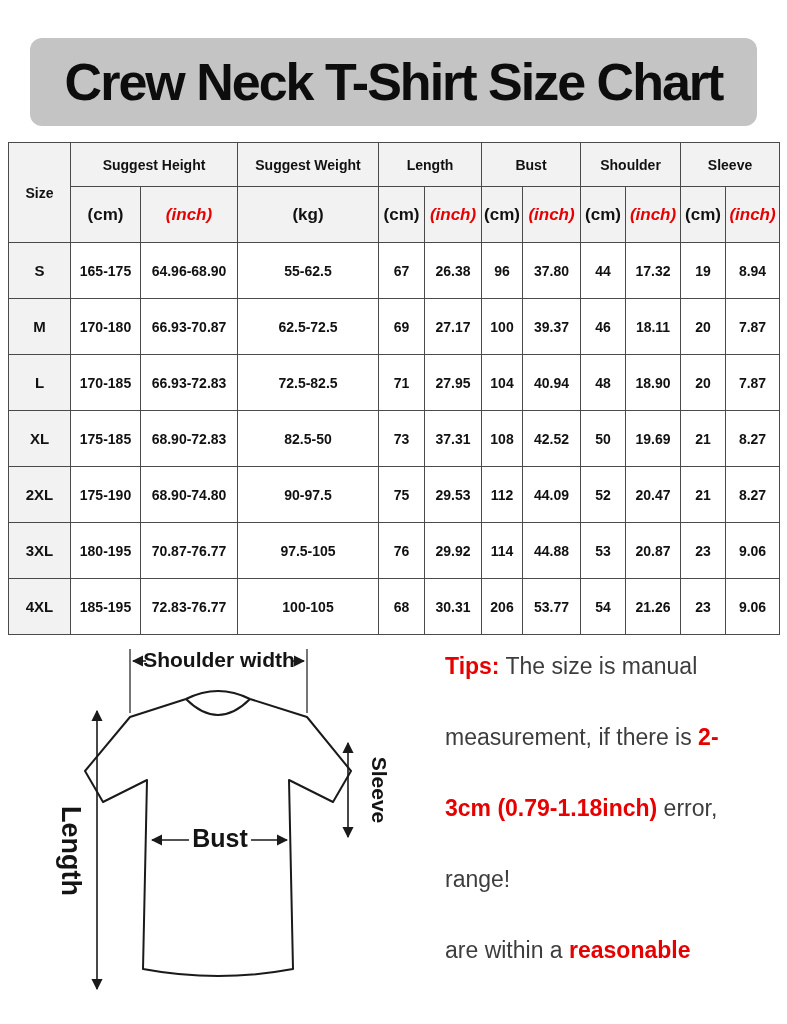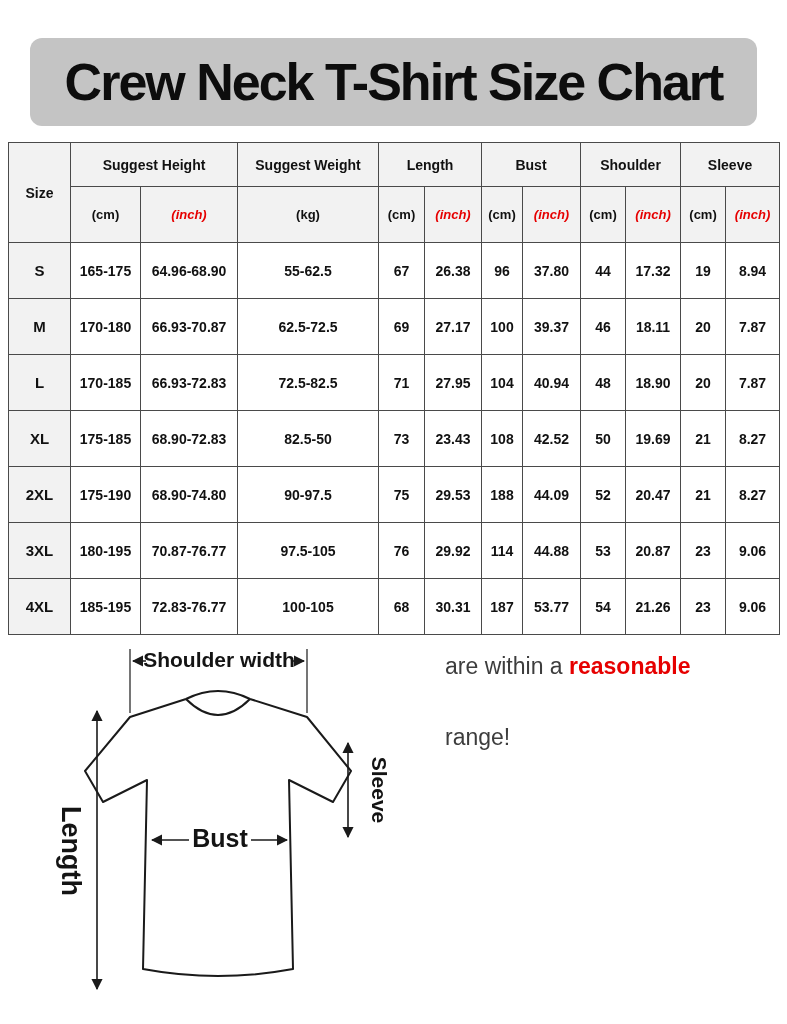--- a/index.html
+++ b/index.html
@@ -27,21 +27,21 @@
   }
   .size-table th, .size-table td {
     border: 1px solid #4a4a4a; text-align: center; vertical-align: middle;
     padding: 0 2px; overflow: hidden;
   }
   .size-table thead th {
     background: var(--hbg); font-size: 14px; font-weight: 700; color: #111;
   }
   .size-table thead tr:first-child { height: 44px; }
   .size-table thead tr:last-child  { height: 56px; }
-  .size-table .unit-h { font-size: 13px; }
+  .size-table .unit-h { font-size: 17px; }
   .size-table .red { color: var(--red); font-style: italic; }
   .size-table tbody tr { height: 56px; }
   .size-table tbody td { font-size: 14px; font-weight: 700; color: #111; background: #fff; }
   .size-table th.size-col { background: var(--hbg); font-size: 15px; font-weight: 700; color: #111; }
 
   .bottom { display: flex; margin-top: 4px; }
   .diagram { width: 445px; flex: 0 0 445px; }
   svg text { font-family: "Liberation Sans", sans-serif; fill: #141414; }
   .shirt { fill: #ffffff; stroke: #1a1a1a; stroke-width: 2; stroke-linejoin: round; }
   .cline { fill: none; stroke: #1a1a1a; stroke-width: 2; }
@@ -142,36 +142,36 @@
           <td>18.90</td>
           <td>20</td>
           <td>7.87</td>
         </tr>
         <tr>
           <th class="size-col">XL</th>
           <td>175-185</td>
           <td>68.90-72.83</td>
           <td>82.5-50</td>
           <td>73</td>
-          <td>23.43</td>
+          <td>37.31</td>
           <td>108</td>
           <td>42.52</td>
           <td>50</td>
           <td>19.69</td>
           <td>21</td>
           <td>8.27</td>
         </tr>
         <tr>
           <th class="size-col">2XL</th>
           <td>175-190</td>
           <td>68.90-74.80</td>
           <td>90-97.5</td>
           <td>75</td>
           <td>29.53</td>
-          <td>188</td>
+          <td>112</td>
           <td>44.09</td>
           <td>52</td>
           <td>20.47</td>
           <td>21</td>
           <td>8.27</td>
         </tr>
         <tr>
           <th class="size-col">3XL</th>
           <td>180-195</td>
           <td>70.87-76.77</td>
@@ -185,21 +185,21 @@
           <td>23</td>
           <td>9.06</td>
         </tr>
         <tr>
           <th class="size-col">4XL</th>
           <td>185-195</td>
           <td>72.83-76.77</td>
           <td>100-105</td>
           <td>68</td>
           <td>30.31</td>
-          <td>187</td>
+          <td>206</td>
           <td>53.77</td>
           <td>54</td>
           <td>21.26</td>
           <td>23</td>
           <td>9.06</td>
         </tr>
       </tbody>
   </table>
 
   <div class="bottom">
@@ -227,18 +227,21 @@
         <line x1="152" y1="201" x2="287" y2="201" class="arrow" marker-start="url(#arr)" marker-end="url(#arr)"></line>
         <rect x="189" y="185" width="62" height="30" fill="#ffffff"></rect>
         <text x="220" y="208" text-anchor="middle" font-size="25" font-weight="600">Bust</text>
 
         <line x1="348" y1="104" x2="348" y2="198" class="arrow" marker-start="url(#arr)" marker-end="url(#arr)"></line>
         <text x="372" y="151" text-anchor="middle" font-size="21" font-weight="600" transform="rotate(90 372 151)">Sleeve</text>
       </svg>
     </div>
 
     <div class="tips">
+        <div class="tip-line"><span class="red-strong">Tips:</span><span> The size is manual</span></div>
+        <div class="tip-line"><span>measurement, if there is </span><span class="red-strong">2-</span></div>
+        <div class="tip-line"><span class="red-strong">3cm (0.79-1.18inch)</span><span> error,</span></div>
+        <div class="tip-line"><span>range!</span></div>
         <div class="tip-line"><span>are within a </span><span class="red-strong">reasonable</span></div>
-        <div class="tip-line"><span>range!</span></div>
       </div>
   </div>
 
 </div>
 
 </body></html>

